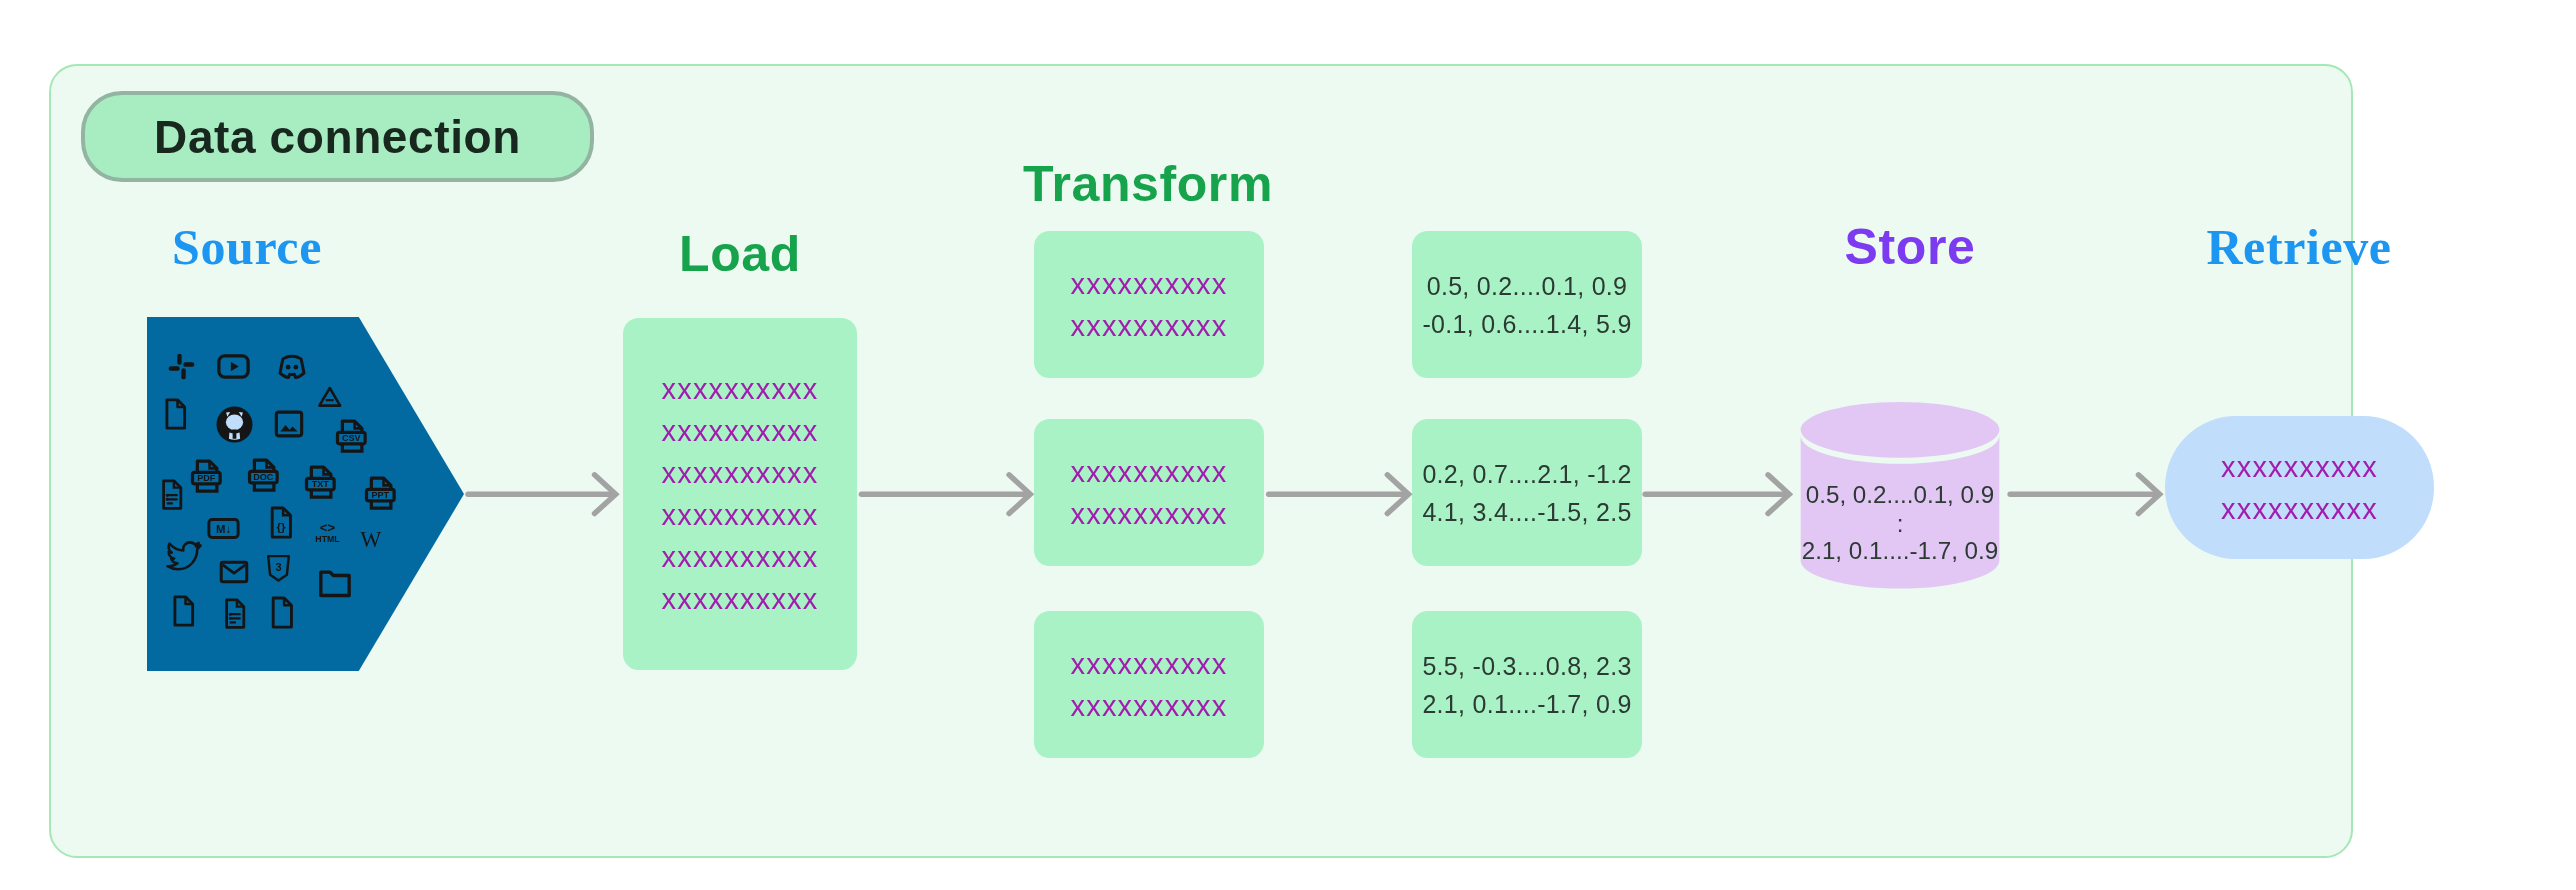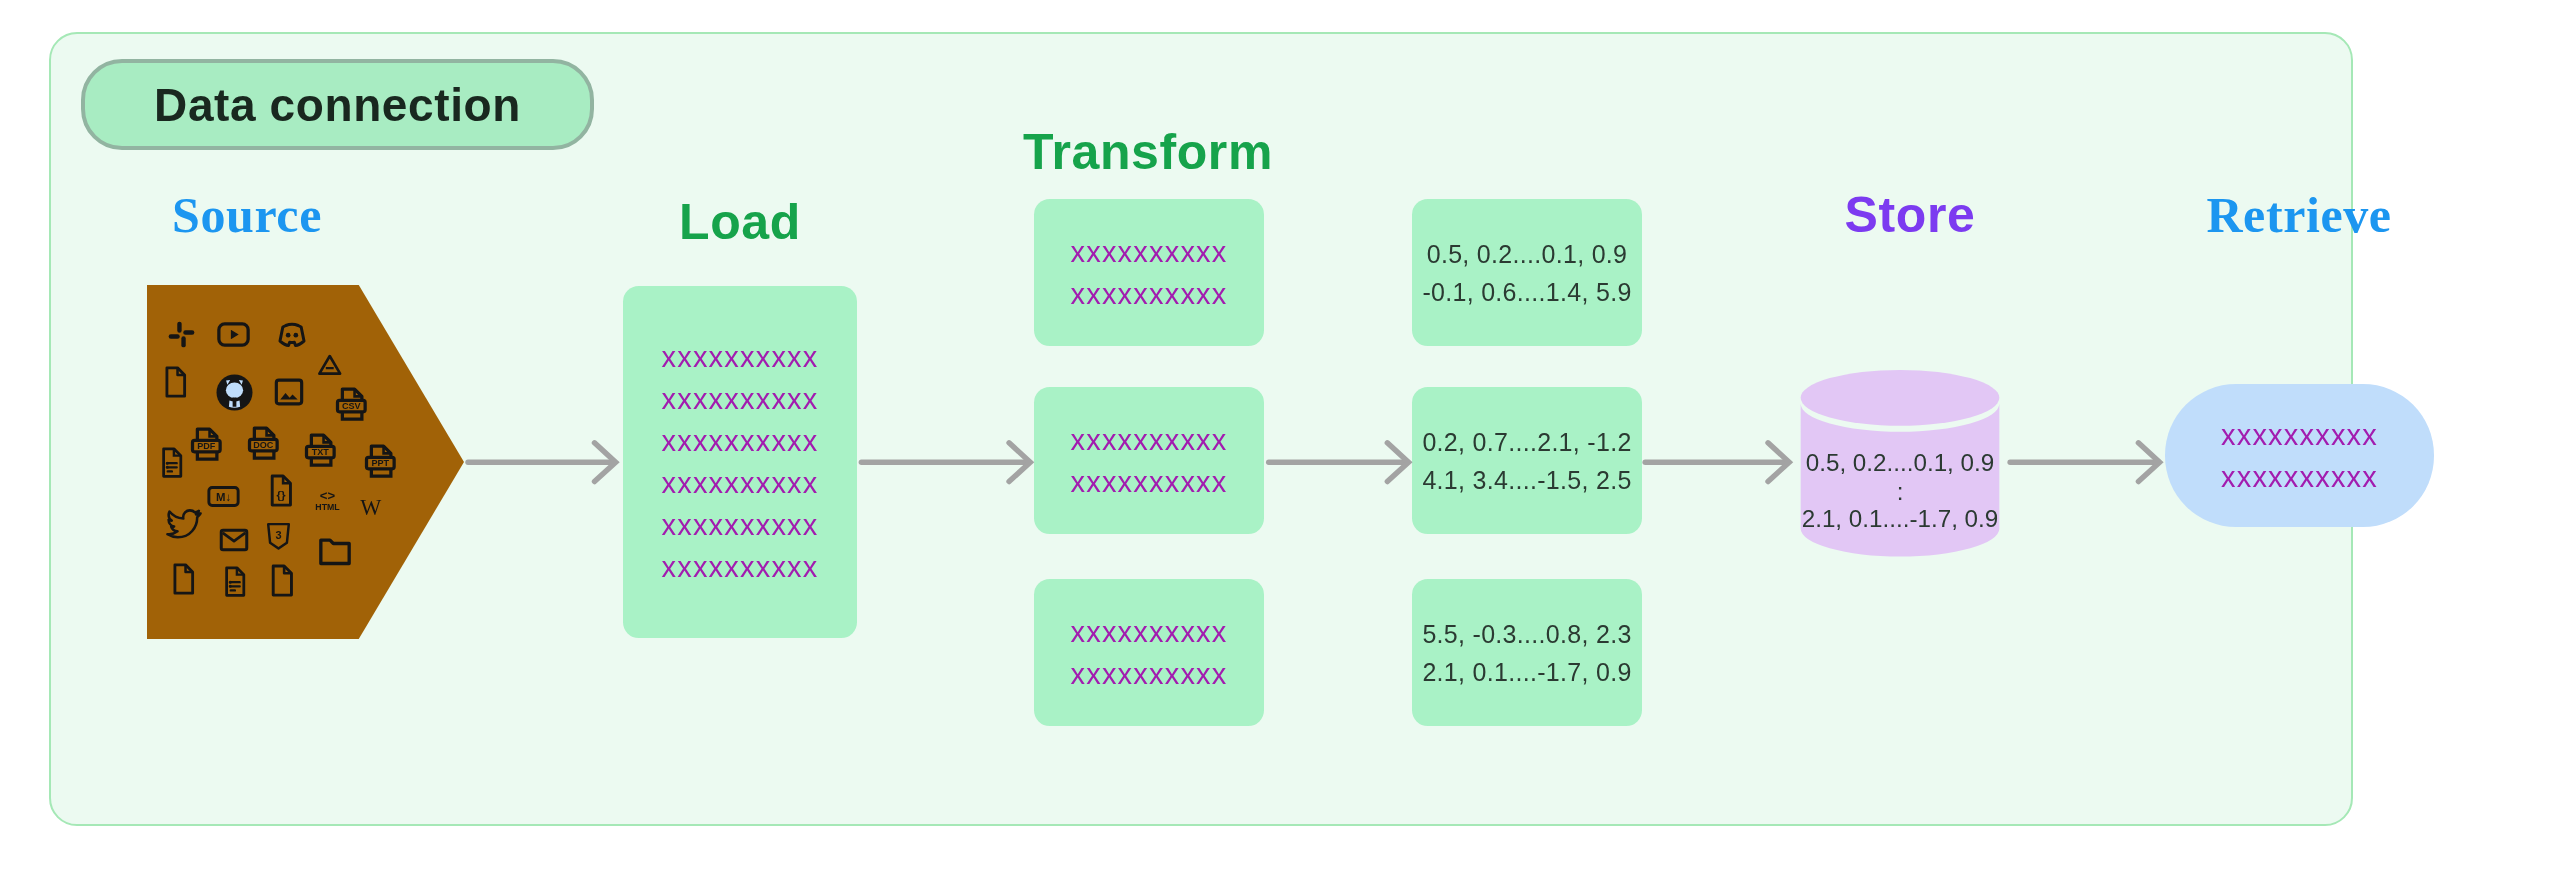--- a/index.html
+++ b/index.html
@@ -1,20 +1,20 @@
 <!DOCTYPE html>
 <html style="font-size:9.7px"><head>
 <meta charset="utf-8">
 <style>
   * { margin:0; padding:0; box-sizing:border-box; }
   html,body { width:2576px; height:891px; background:#ffffff; font-family:"Liberation Sans", sans-serif; }
   .canvas { position:relative; width:2576px; height:891px; overflow:hidden; }
 
   .card {
-    position:absolute; left:49px; top:32px; width:2304px; height:794px;
+    position:absolute; left:49px; top:64px; width:2304px; height:794px;
     background:#ecfaf1; border:2.4px solid #a5e8b6; border-radius:28px;
   }
 
   .badge {
     position:absolute; left:30px; top:25px; width:513px; height:91px;
     background:#a8ecc2; border:4.2px solid #92b4a1; border-radius:41px;
     display:flex; align-items:center; justify-content:center;
   }
   .badge span { font-size:46px; font-weight:bold; color:#19281f; letter-spacing:0.6px; }
 
@@ -27,21 +27,21 @@
   .h-purple { color:#7c3bf0;margin-left:11px; }
   .h-source    { left:196px;  top:152px; }
   .h-load      { left:689px; top:159px; }
   .h-transform { left:1097px; top:89px; }
   .h-embed     { left:1474px; top:89px; }
   .h-store     { left:1848px; top:152px; }
   .h-retrieve  { left:2248px; top:152px; }
 
   .source-shape {
     position:absolute; left:96px; top:251px; width:317px; height:354px;
-    background:#a16207;
+    background:#0369a1;
     -webkit-clip-path:polygon(0 0, 66.8% 0, 100% 50%, 66.8% 100%, 0 100%);
     clip-path:polygon(0 0, 66.8% 0, 100% 50%, 66.8% 100%, 0 100%);
   }
   .src-icon { position:absolute; display:block; }
 
   .gbox {
     position:absolute; background:#a9f2c6; border-radius:15.7px;
     display:flex; flex-direction:column; align-items:center; justify-content:center;
   }
   .xline {

